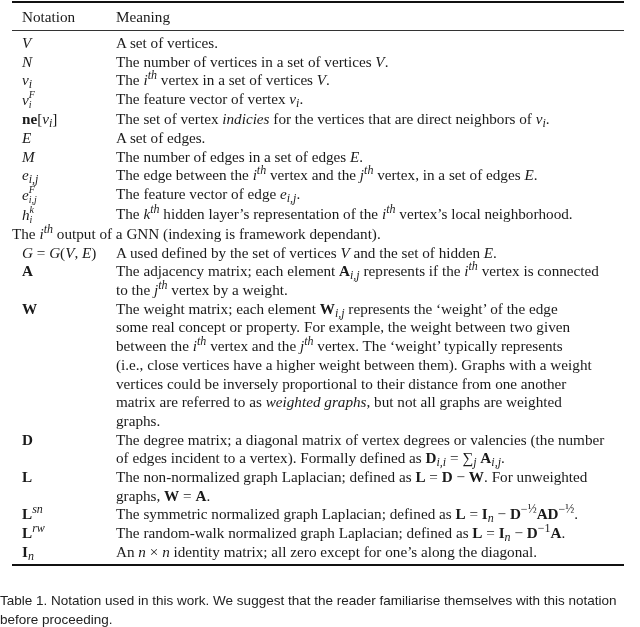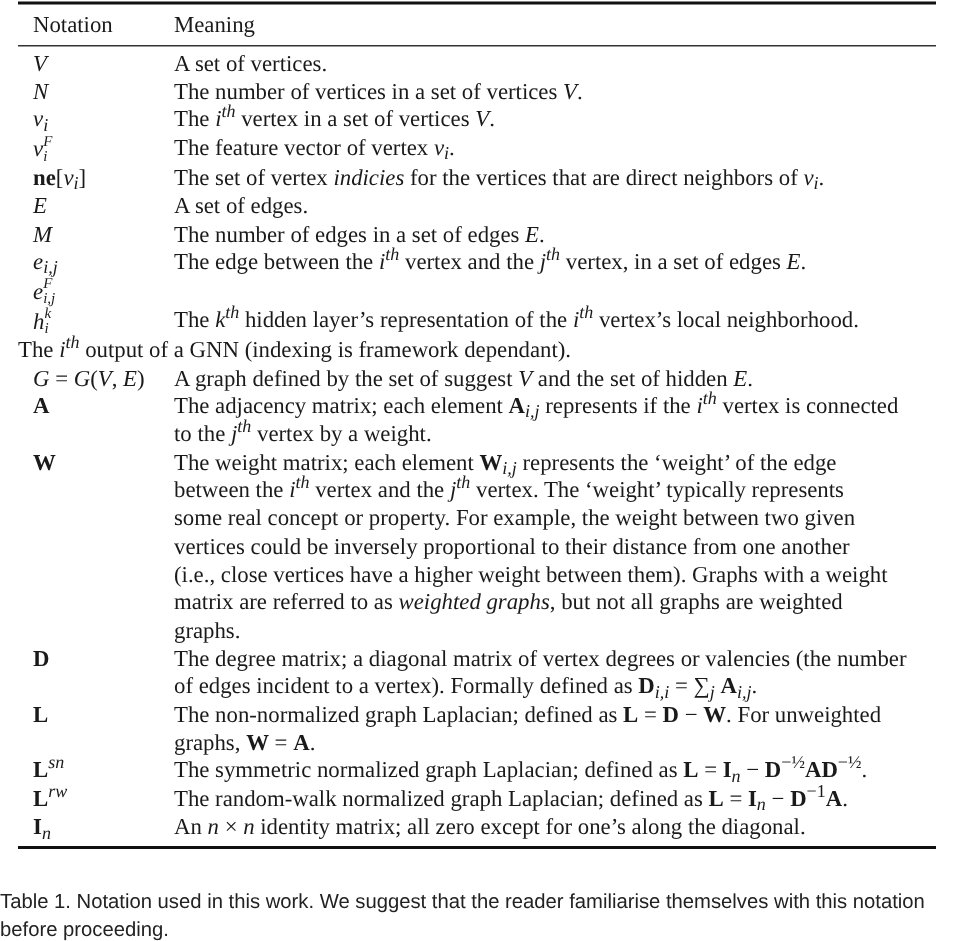--- a/index.html
+++ b/index.html
@@ -69,47 +69,48 @@
     <div class="row">
       <div class="c1"><i>M</i></div>
       <div class="c2"><span>The number of edges in a set of edges </span><i>E</i>.</div>
     </div>
     <div class="row">
       <div class="c1"><i>e<sub>i,j</sub></i></div>
       <div class="c2"><span>The edge between the </span><i>i<sup>th</sup></i><span> vertex and the </span><i>j<sup>th</sup></i><span> vertex, in a set of edges </span><i>E</i>.</div>
     </div>
     <div class="row">
       <div class="c1"><i>e</i><span class="ss"><span><i>F</i></span><span><i>i,j</i></span></span></div>
+      <div class="c2"><span>The feature vector of edge </span><i>e<sub>i,j</sub></i>.</div>
     </div>
     <div class="row">
       <div class="c1"><i>h</i><span class="ss"><span><i>k</i></span><span><i>i</i></span></span></div>
       <div class="c2"><span>The </span><i>k<sup>th</sup></i><span> hidden layer’s representation of the </span><i>i<sup>th</sup></i><span> vertex’s local neighborhood.</span></div>
     </div>
     <div class="row">
       <div class="c2"><span>The </span><i>i<sup>th</sup></i><span> output of a GNN (indexing is framework dependant).</span></div>
     </div>
     <div class="row">
       <div class="c1"><i>G</i> = <i>G</i>(<i>V</i>, <i>E</i>)</div>
-      <div class="c2"><span>A graph defined by the set of suggest </span><i>V</i><span> and the set of hidden </span><i>E</i>.</div>
+      <div class="c2"><span>A used defined by the set of vertices </span><i>V</i><span> and the set of hidden </span><i>E</i>.</div>
     </div>
     <div class="row">
       <div class="c1"><b>A</b></div>
       <div class="c2">
         <div><span>The adjacency matrix; each element </span><b>A</b><sub><i>i,j</i></sub><span> represents if the </span><i>i<sup>th</sup></i><span> vertex is connected</span></div>
         <div><span>to the </span><i>j<sup>th</sup></i><span> vertex by a weight.</span></div>
       </div>
     </div>
     <div class="row">
       <div class="c1"><b>W</b></div>
       <div class="c2">
         <div><span>The weight matrix; each element </span><b>W</b><sub><i>i,j</i></sub><span> represents the ‘weight’ of the edge</span></div>
+        <div>some real concept or property. For example, the weight between two given</div>
         <div><span>between the </span><i>i<sup>th</sup></i><span> vertex and the </span><i>j<sup>th</sup></i><span> vertex. The ‘weight’ typically represents</span></div>
-        <div>some real concept or property. For example, the weight between two given</div>
+        <div>(i.e., close vertices have a higher weight between them). Graphs with a weight</div>
         <div>vertices could be inversely proportional to their distance from one another</div>
-        <div>(i.e., close vertices have a higher weight between them). Graphs with a weight</div>
         <div><span>matrix are referred to as </span><i>weighted graphs</i><span>, but not all graphs are weighted</span></div>
         <div>graphs.</div>
       </div>
     </div>
     <div class="row">
       <div class="c1"><b>D</b></div>
       <div class="c2">
         <div>The degree matrix; a diagonal matrix of vertex degrees or valencies (the number</div>
         <div><span>of edges incident to a vertex). Formally defined as </span><b>D</b><sub><i>i,i</i></sub> = ∑<sub><i>j</i></sub> <b>A</b><sub><i>i,j</i></sub>.</div>
       </div>

